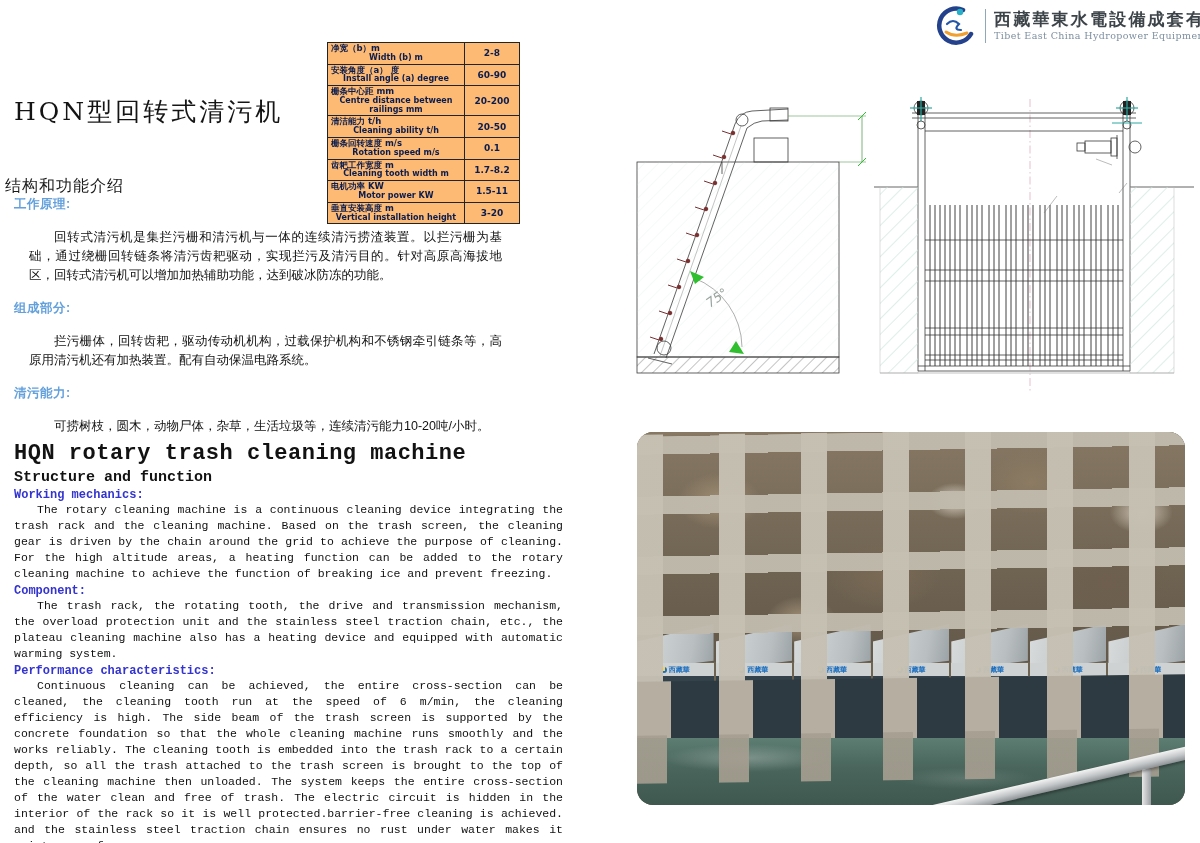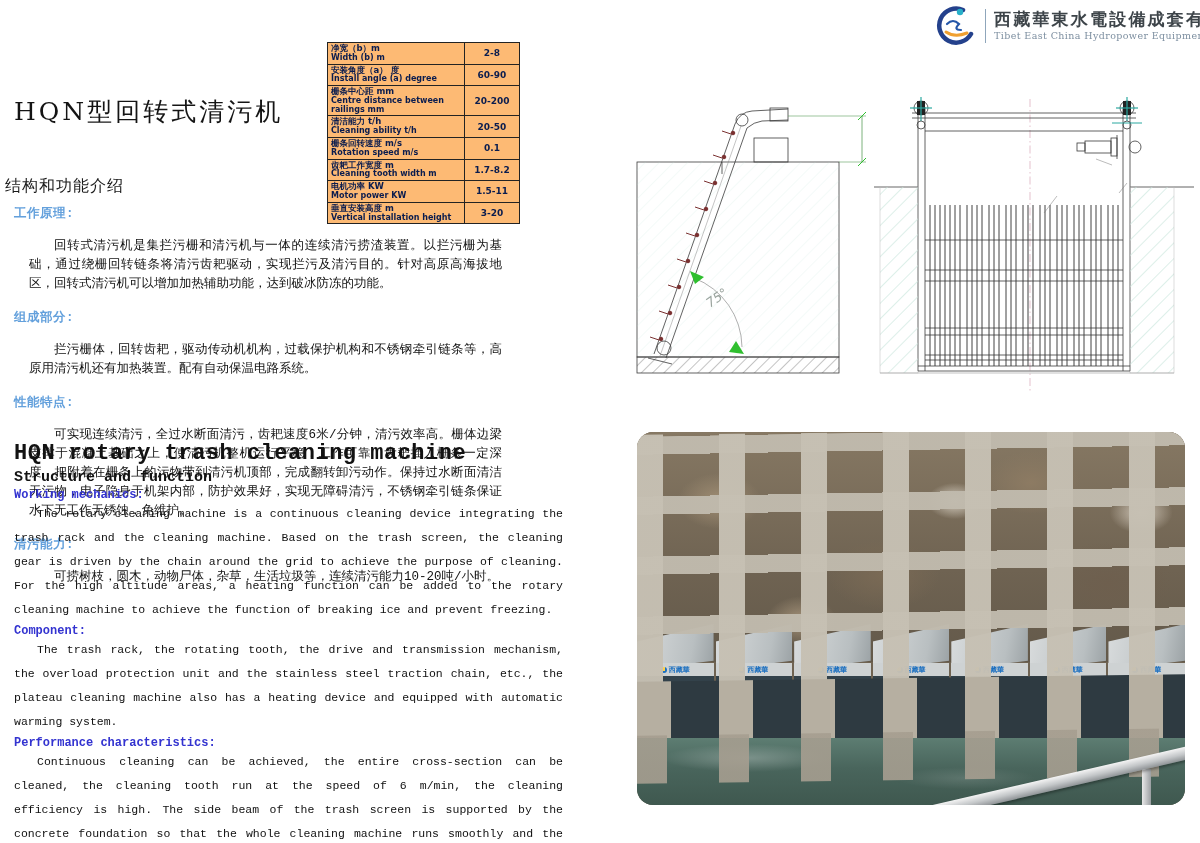--- a/index.html
+++ b/index.html
@@ -16,39 +16,39 @@
   .logo-en{font-size:9.5px;color:#7d8fa0;letter-spacing:0.4px;margin-top:2px;
            font-family:"DejaVu Serif","DejaVu Sans",serif;white-space:nowrap;}
 
   
   .spec-table{position:absolute;left:327px;top:42px;width:193px;border-collapse:collapse;
               background:#fdba74;}
   .spec-table td{border:1px solid #232323;padding:1px 3px;vertical-align:middle;}
   .spec-table .c-label{width:141px;}
   .spec-table .c-val{width:52px;text-align:center;font-weight:700;font-size:9px;color:#0a1c4e;}
   .t-zh{font-size:8.5px;font-weight:700;color:#0a1c4e;line-height:1.15;}
-  .t-en{font-size:8px;font-weight:700;color:#0a1c4e;line-height:1.1;}
+  .t-en{font-size:8px;font-weight:700;color:#0a1c4e;line-height:1.1;text-align:center;}
 
   
   .title-zh{position:absolute;left:14px;top:95px;font-size:25px;font-weight:400;color:#141414;
             letter-spacing:3px;font-family:"DejaVu Serif","DejaVu Sans",serif;}
   .intro-zh{position:absolute;left:5px;top:176px;font-size:16px;color:#1a1a1a;letter-spacing:1px;
             font-family:"DejaVu Serif","DejaVu Sans",serif;}
-  .zh-sections{position:absolute;left:14px;top:202px;width:503px;
-               font-family:Liberation Mono, monospace;}
+  .zh-sections{position:absolute;left:14px;top:193px;width:503px;
+               font-family:Liberation Sans, sans-serif;}
   .h-zh{font-size:12.5px;font-weight:700;color:#63a0dc;margin:3px 0 1px 0;letter-spacing:0.5px;}
   .p-zh{font-size:12.5px;color:#111;line-height:19px;margin:15px;text-indent:2em;text-align:justify;}
 
   
   .en-block{position:absolute;left:14px;top:441px;width:549px;
             font-family:"Liberation Mono","DejaVu Sans Mono",monospace;}
   .title-en{font-size:22px;font-weight:700;color:#121212;letter-spacing:0.5px;margin:0;}
   .subtitle-en{font-size:15px;font-weight:700;color:#121212;margin:3px 0 0 0;}
   .h-en{font-size:12px;font-weight:700;color:#3333d0;margin:2px 0 0 0;}
-  .p-en{font-size:11.5px;color:#101010;line-height:24px;margin:0;text-indent:2em;
+  .p-en{font-size:11.5px;color:#101010;line-height:16px;margin:0;text-indent:2em;
         text-align:justify;}
 
   
   .svg-abs{position:absolute;}
   .drw{stroke:#3a3a3a;stroke-width:0.8;fill:none;}
 
   
   .photo{position:absolute;left:637px;top:432px;width:548px;height:373px;border-radius:16px;
          overflow:hidden;background:#6f6352;}
   .ph-rocks{position:absolute;left:0;top:0;right:0;height:230px;
@@ -180,24 +180,20 @@
   <div class="zh-sections">
     <div>
       <div class="h-zh">工作原理:</div>
       <p class="p-zh">回转式清污机是集拦污栅和清污机与一体的连续清污捞渣装置。以拦污栅为基础，通过绕栅回转链条将清污齿耙驱动，实现拦污及清污目的。针对高原高海拔地区，回转式清污机可以增加加热辅助功能，达到破冰防冻的功能。</p>
     </div>
     <div>
       <div class="h-zh">组成部分:</div>
       <p class="p-zh">拦污栅体，回转齿耙，驱动传动机机构，过载保护机构和不锈钢牵引链条等，高原用清污机还有加热装置。配有自动保温电路系统。</p>
     </div>
     <div>
-      <div class="h-zh">性能特点:</div>
-      <p class="p-zh">可实现连续清污，全过水断面清污，齿耙速度6米/分钟，清污效率高。栅体边梁支撑于混凝土基础之上，使清污机整机运行平稳，工作可靠，齿耙插入栅条一定深度，把附着在栅条上的污物带到清污机顶部，完成翻转卸污动作。保持过水断面清洁无污物，电子隐身于机架内部，防护效果好，实现无障碍清污，不锈钢牵引链条保证水下无工作无锈蚀，免维护。</p>
-    </div>
-    <div>
       <div class="h-zh">清污能力:</div>
       <p class="p-zh">可捞树枝，圆木，动物尸体，杂草，生活垃圾等，连续清污能力10-20吨/小时。</p>
     </div>
   </div>
 
   <div class="en-block">
     <h2 class="title-en">HQN rotary trash cleaning machine</h2>
     <h3 class="subtitle-en">Structure and function</h3>
     <div>
       <div class="h-en">Working mechanics:</div>

